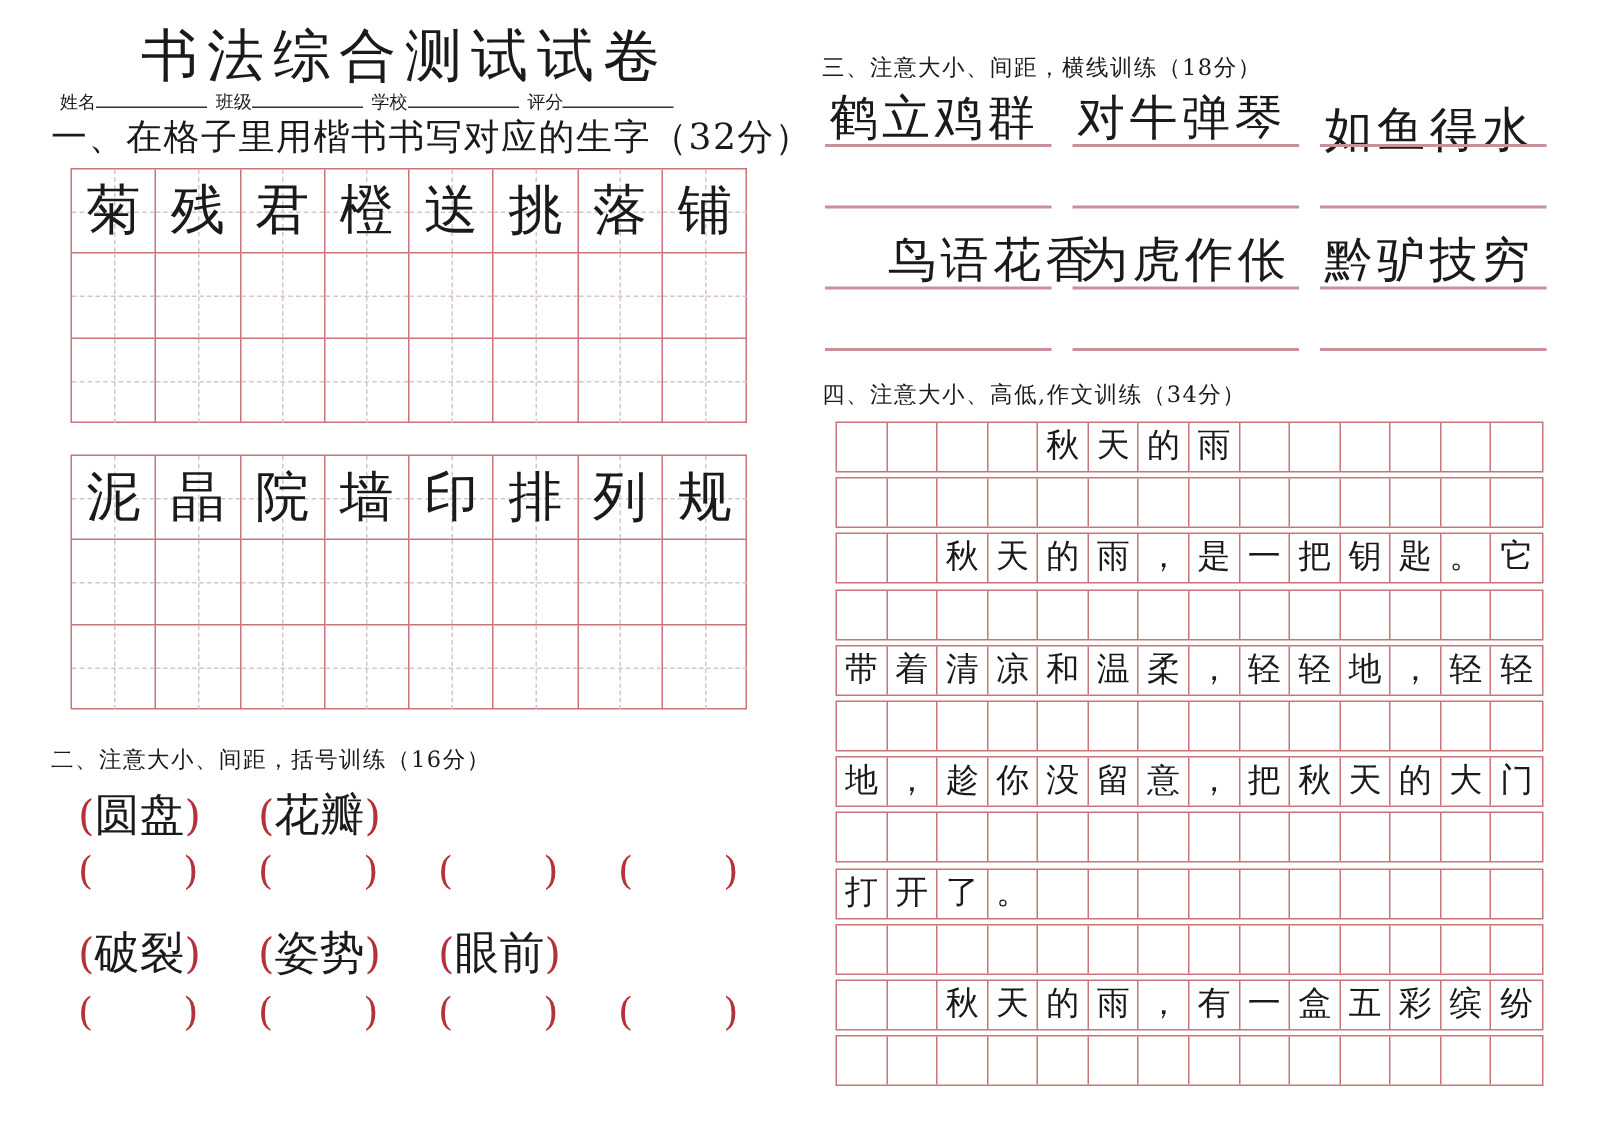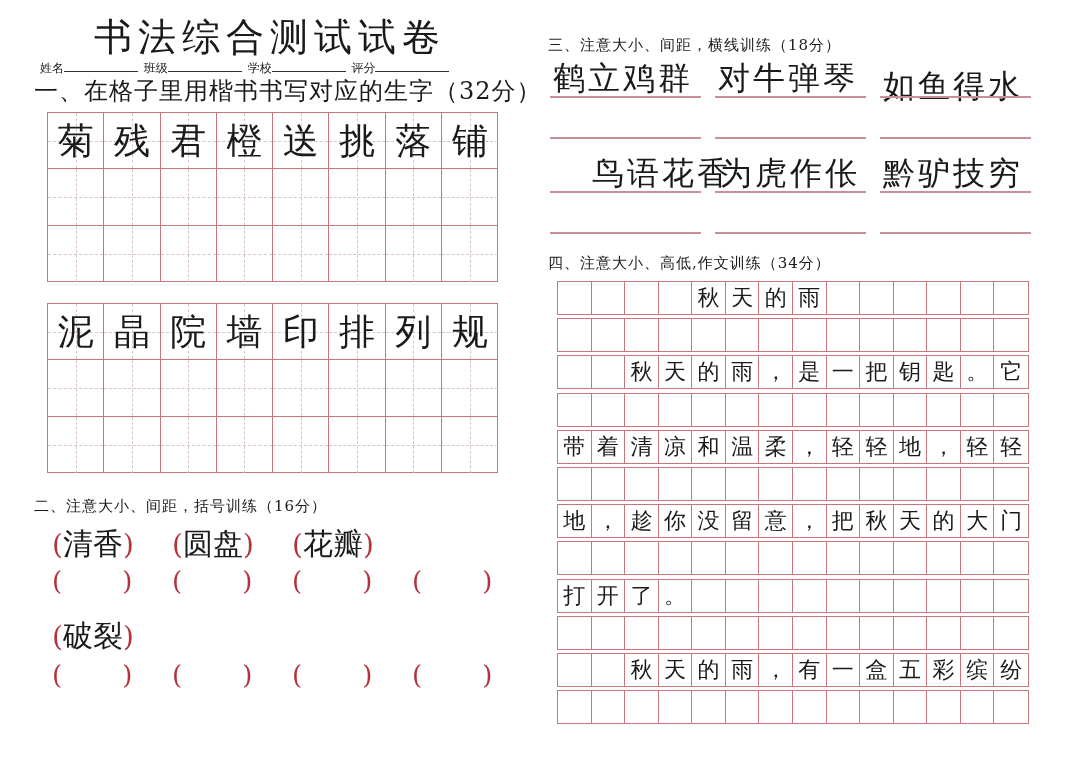--- a/index.html
+++ b/index.html
@@ -136,32 +136,33 @@
     <div class="cell lastrow"></div>
     <div class="cell lastrow"></div>
     <div class="cell lastrow"></div>
     <div class="cell lastrow"></div>
     <div class="cell lastrow"></div>
   </div>
 
 <div class="abs sec-h small" style="left:34px; top:495px;">二、注意大小、间距，括号训练（16分）</div>
 
 <div class="abs bracket-row" style="left:52px; top:526px;" id="brow1">
-    <div class="bword"><span class="par">(</span><span>清香</span><span class="par">)</span></div>
     <div class="bword"><span class="par">(</span><span>圆盘</span><span class="par">)</span></div>
     <div class="bword"><span class="par">(</span><span>花瓣</span><span class="par">)</span></div>
   </div>
 <div class="abs bracket-row" style="left:52px; top:566px;" id="bblank1">
     <div class="bblank"><span>(</span><span class="gap"></span><span>)</span></div>
     <div class="bblank"><span>(</span><span class="gap"></span><span>)</span></div>
     <div class="bblank"><span>(</span><span class="gap"></span><span>)</span></div>
     <div class="bblank"><span>(</span><span class="gap"></span><span>)</span></div>
   </div>
 <div class="abs bracket-row" style="left:52px; top:618px;" id="brow2">
     <div class="bword"><span class="par">(</span><span>破裂</span><span class="par">)</span></div>
+    <div class="bword"><span class="par">(</span><span>姿势</span><span class="par">)</span></div>
+    <div class="bword"><span class="par">(</span><span>眼前</span><span class="par">)</span></div>
   </div>
 <div class="abs bracket-row" style="left:52px; top:660px;" id="bblank2">
     <div class="bblank"><span>(</span><span class="gap"></span><span>)</span></div>
     <div class="bblank"><span>(</span><span class="gap"></span><span>)</span></div>
     <div class="bblank"><span>(</span><span class="gap"></span><span>)</span></div>
     <div class="bblank"><span>(</span><span class="gap"></span><span>)</span></div>
   </div>
 
 <div class="abs sec-h small" style="left:548px; top:34px;">三、注意大小、间距，横线训练（18分）</div>
 

